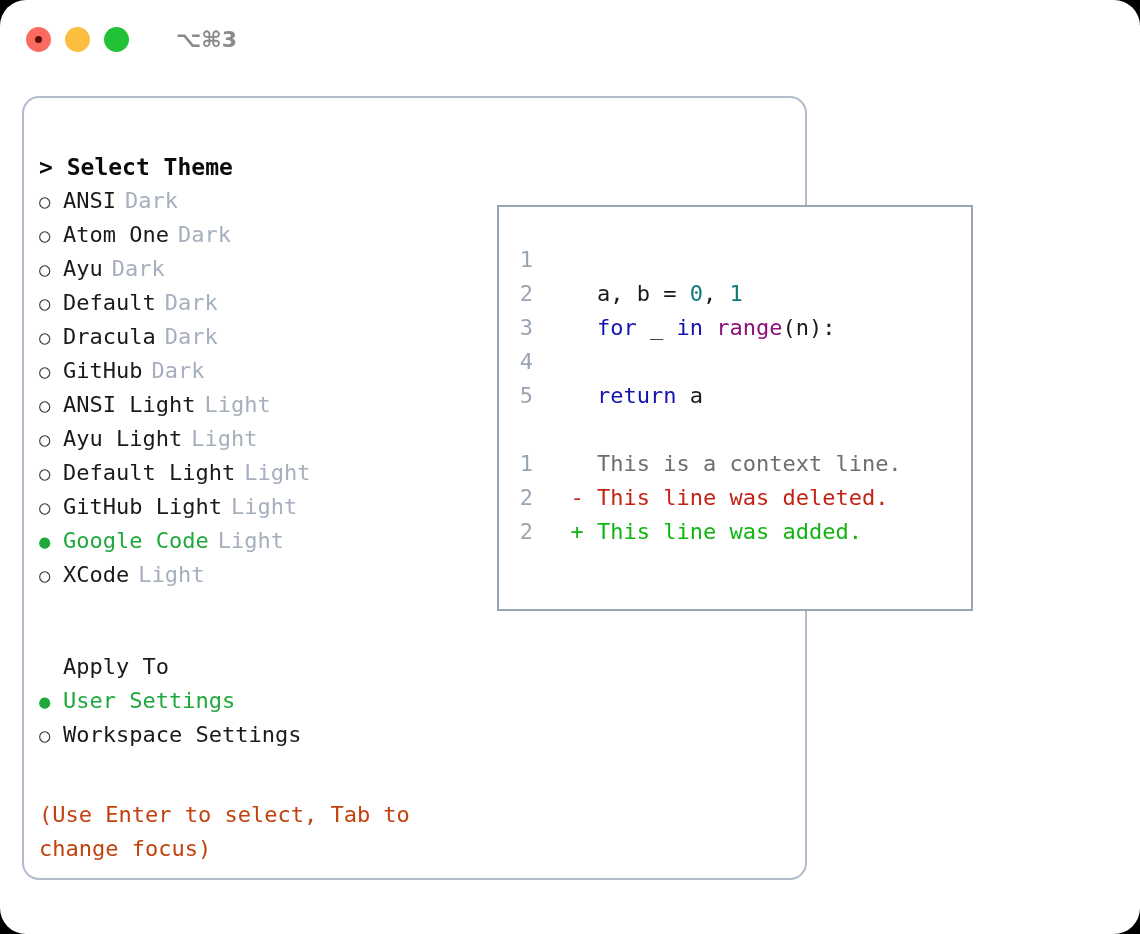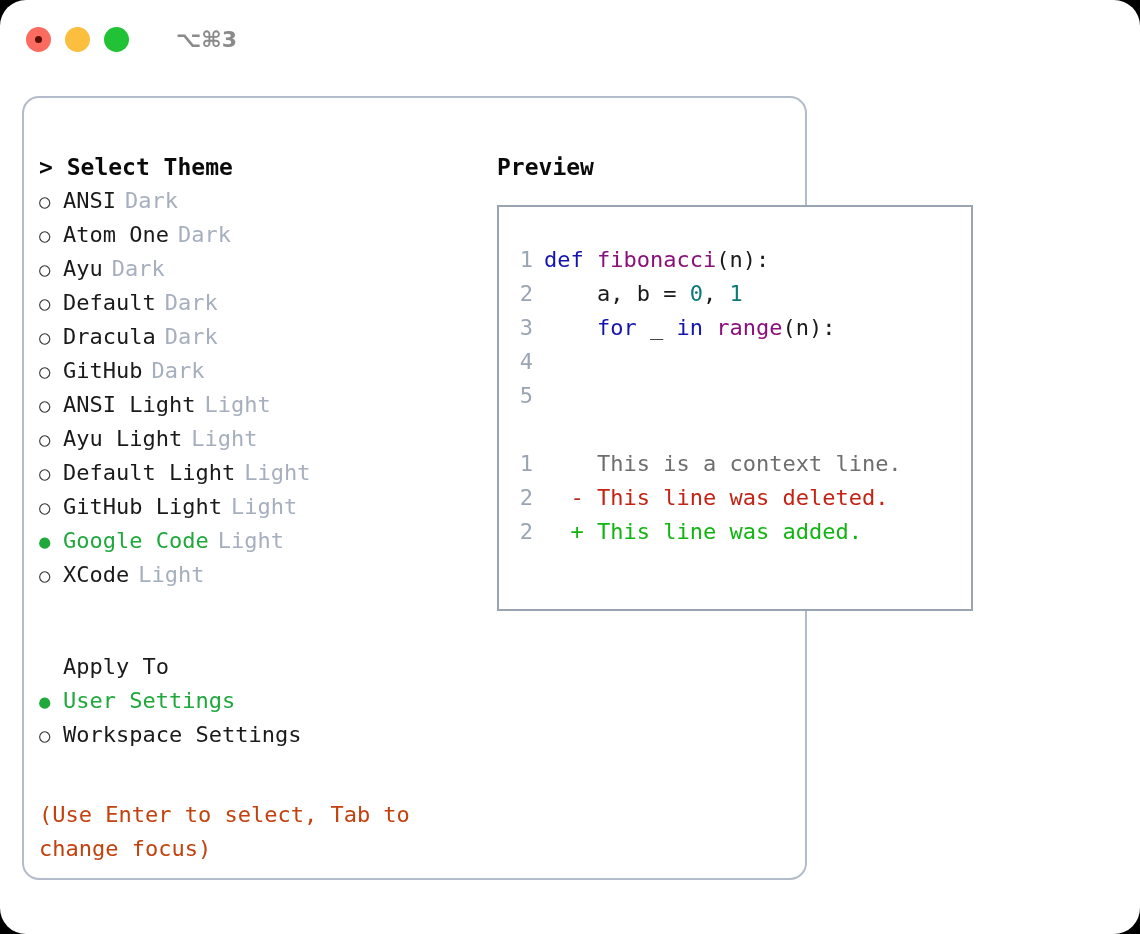--- a/index.html
+++ b/index.html
@@ -223,29 +223,28 @@
 
         <div class="opt-list" id="apply-list">
             <div class="opt selected"><span class="marker">●</span><span class="opt-label">User Settings</span></div>
             <div class="opt"><span class="marker">○</span><span class="opt-label">Workspace Settings</span></div>
           </div>
 
         <div class="hint">(Use Enter to select, Tab to change focus)</div>
       </div>
 
       <div class="right-pane">
-        <div class="preview-title">Preview</div>
 
         <div class="preview-box">
           <div id="code-block">
-              <div class="code-line"><span class="lineno">1</span><span class="code-text"><span class="tok-kw">def </span><span class="tok-fn">fibonacci</span><span class="tok-punct">(n):</span></span></div>
+              <div class="code-line"><span class="lineno">1</span></div>
               <div class="code-line"><span class="lineno">2</span><span class="code-text"><span class="tok-id">    a, b = </span><span class="tok-num">0</span><span class="tok-punct">, </span><span class="tok-num">1</span></span></div>
               <div class="code-line"><span class="lineno">3</span><span class="code-text"><span class="tok-kw">    for </span><span class="tok-id">_ </span><span class="tok-kw">in </span><span class="tok-fn">range</span><span class="tok-punct">(n):</span></span></div>
               <div class="code-line"><span class="lineno">4</span></div>
-              <div class="code-line"><span class="lineno">5</span></div>
+              <div class="code-line"><span class="lineno">5</span><span class="code-text"><span class="tok-kw">    return </span><span class="tok-id">a</span></span></div>
             </div>
           <div class="diff-gap"></div>
           <div id="diff-block">
               <div class="code-line"><span class="lineno">1</span><span class="code-text diff-ctx">    This is a context line.</span></div>
               <div class="code-line"><span class="lineno">2</span><span class="code-text diff-del">  - This line was deleted.</span></div>
               <div class="code-line"><span class="lineno">2</span><span class="code-text diff-add">  + This line was added.</span></div>
             </div>
         </div>
       </div>
 

